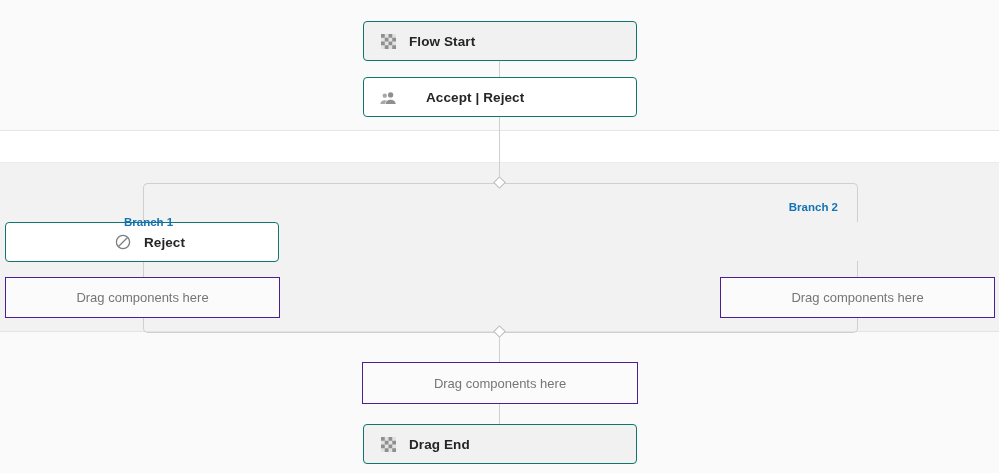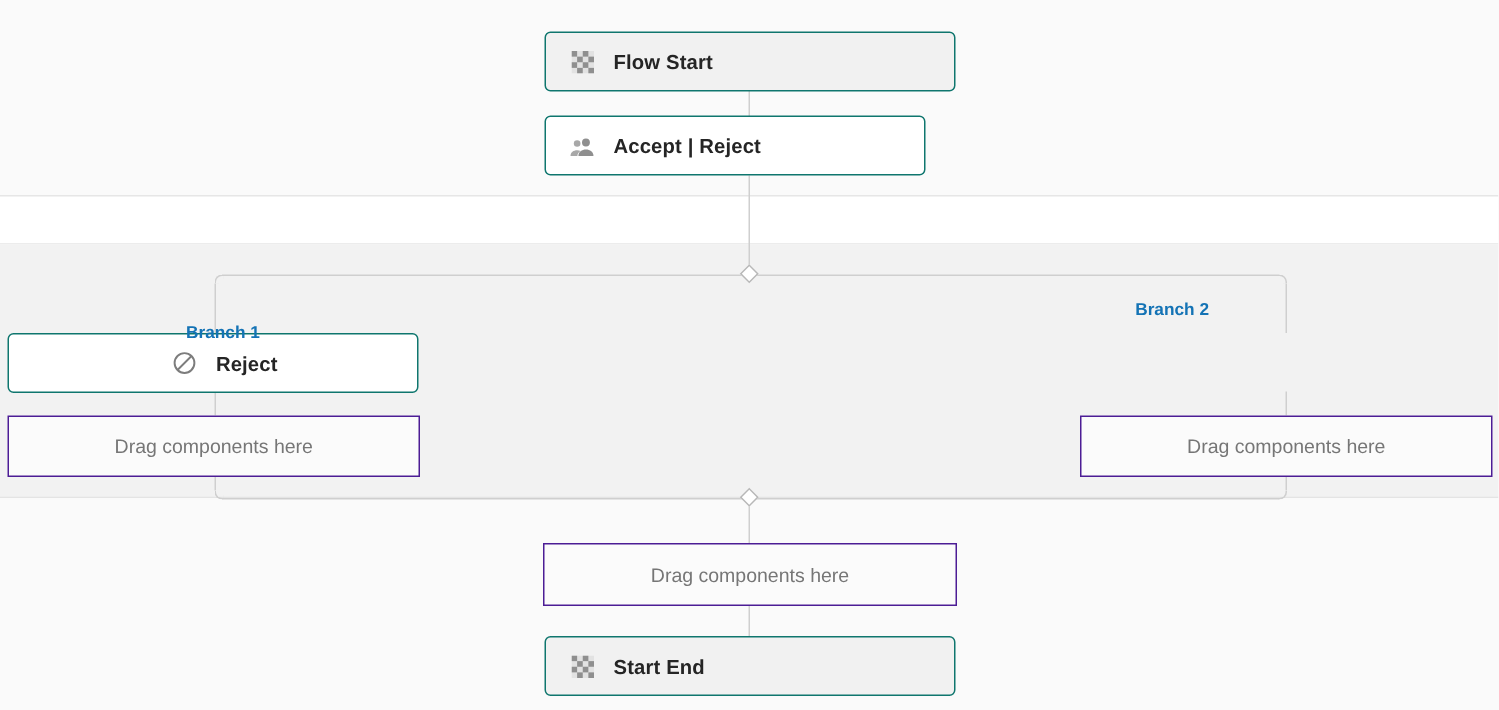--- a/index.html
+++ b/index.html
@@ -176,36 +176,36 @@
           <rect x="0" y="8" width="4" height="4"></rect>
             <rect x="8" y="8" width="4" height="4"></rect>
           <rect x="4" y="12" width="4" height="4"></rect>
             <rect x="12" y="12" width="4" height="4"></rect>
         </g>
       </svg>
     </span>
     <span class="node-label">Flow Start</span>
   </div>
 
-  <div class="node node-step" style="left:363px; top:77px; width:254px; height:40px;">
+  <div class="node node-step" style="left:363px; top:77px; width:274px; height:40px;gap:17px;">
     <span class="node-icon">
       <svg width="17" height="15" viewBox="0 0 20 16" aria-hidden="true">
         <g fill="#8f8f8f">
           <circle cx="12.5" cy="5" r="3.1"></circle>
           <path d="M6.6 15.6c0-3.3 2.7-5.1 5.9-5.1s5.9 1.8 5.9 5.1z"></path>
           <circle cx="5.6" cy="5.8" r="2.6" fill="#a8a8a8"></circle>
           <path d="M0.4 15.6c0-2.9 2.3-4.5 5.2-4.5 1 0 1.9.2 2.7.6-1.6 1-2.5 2.4-2.5 3.9z" fill="#a8a8a8"></path>
         </g>
       </svg>
     </span>
     <span class="node-label">Accept | Reject</span>
   </div>
 
   <div class="branch-label" style="left:124px; top:216px;">Branch 1</div>
-  <div class="branch-label" style="left:806px; top:201px; transform:translateX(-100%);">Branch 2</div>
+  <div class="branch-label" style="left:838px; top:201px; transform:translateX(-100%);">Branch 2</div>
 
   <div class="node node-step" style="left:5px; top:222px; width:274px; height:40px;justify-content:center;">
     <span class="node-icon">
       <svg width="16" height="16" viewBox="0 0 16 16" aria-hidden="true">
         <circle cx="8" cy="8" r="6.6" fill="none" stroke="#7d7d7d" stroke-width="1.3"></circle>
         <line x1="3.5" y1="12.5" x2="12.5" y2="3.5" stroke="#7d7d7d" stroke-width="1.3"></line>
       </svg>
     </span>
     <span class="node-label">Reject</span>
   </div>
@@ -231,16 +231,16 @@
             <rect x="8" y="0" width="4" height="4"></rect>
           <rect x="4" y="4" width="4" height="4"></rect>
             <rect x="12" y="4" width="4" height="4"></rect>
           <rect x="0" y="8" width="4" height="4"></rect>
             <rect x="8" y="8" width="4" height="4"></rect>
           <rect x="4" y="12" width="4" height="4"></rect>
             <rect x="12" y="12" width="4" height="4"></rect>
         </g>
       </svg>
     </span>
-    <span class="node-label">Start End</span>
+    <span class="node-label">Drag End</span>
   </div>
 
 </div>
 
 </body></html>

